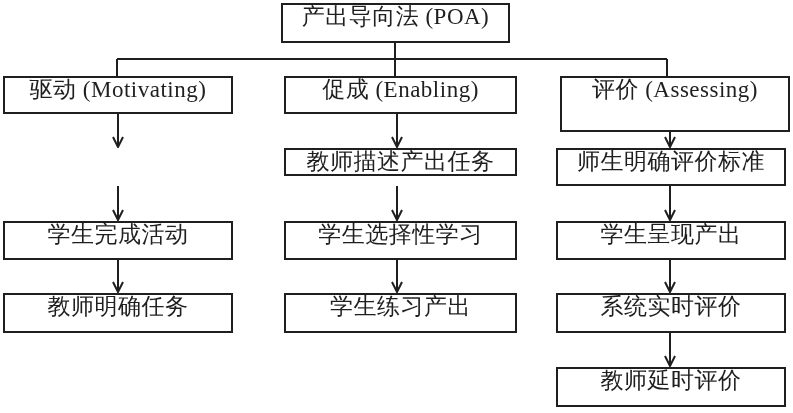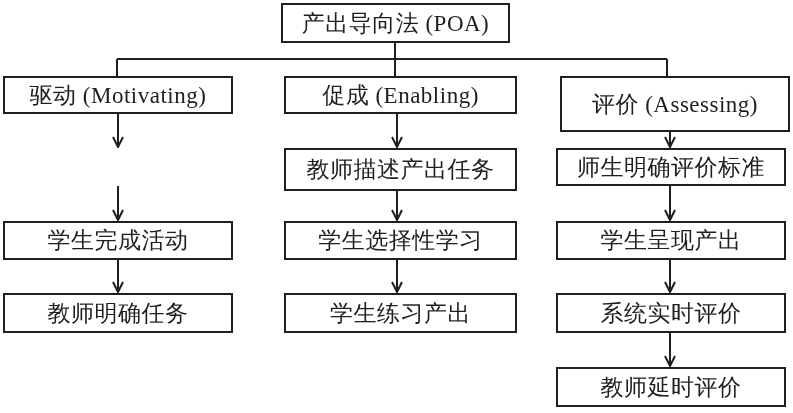--- a/index.html
+++ b/index.html
@@ -19,21 +19,21 @@
   .edges{
     position:absolute;left:0;top:0;width:793px;height:413px;
     pointer-events:none;
   }
   .edges path,.edges line{stroke:var(--line);stroke-width:2;fill:none;}
   .node{
     position:absolute;
     box-sizing:border-box;
     border:2px solid var(--line);
     background:var(--bg);
-    display:flex;align-items:center;justify-content:center;
+    display:flex;align-items:flex-start;justify-content:center;
     font-size:23px;
     line-height:1;
     white-space:nowrap;
     letter-spacing:0.5px;
   }
 </style>
 </head>
 <body>
 
 <div class="canvas">
@@ -71,21 +71,21 @@
   <div class="node" style="left:3px;top:221px;width:230px;height:39px">
     <span>学生完成活动</span>
   </div>
   <div class="node" style="left:3px;top:293px;width:230px;height:40px">
     <span>教师明确任务</span>
   </div>
 
   <div class="node" style="left:284px;top:76px;width:233px;height:38px">
     <span>促成 (Enabling)</span>
   </div>
-  <div class="node" style="left:284px;top:148px;width:233px;height:43px">
+  <div class="node" style="left:284px;top:148px;width:233px;height:28px">
     <span>教师描述产出任务</span>
   </div>
   <div class="node" style="left:284px;top:221px;width:233px;height:39px">
     <span>学生选择性学习</span>
   </div>
   <div class="node" style="left:284px;top:293px;width:233px;height:40px">
     <span>学生练习产出</span>
   </div>
 
   <div class="node" style="left:560px;top:76px;width:230px;height:56px">

